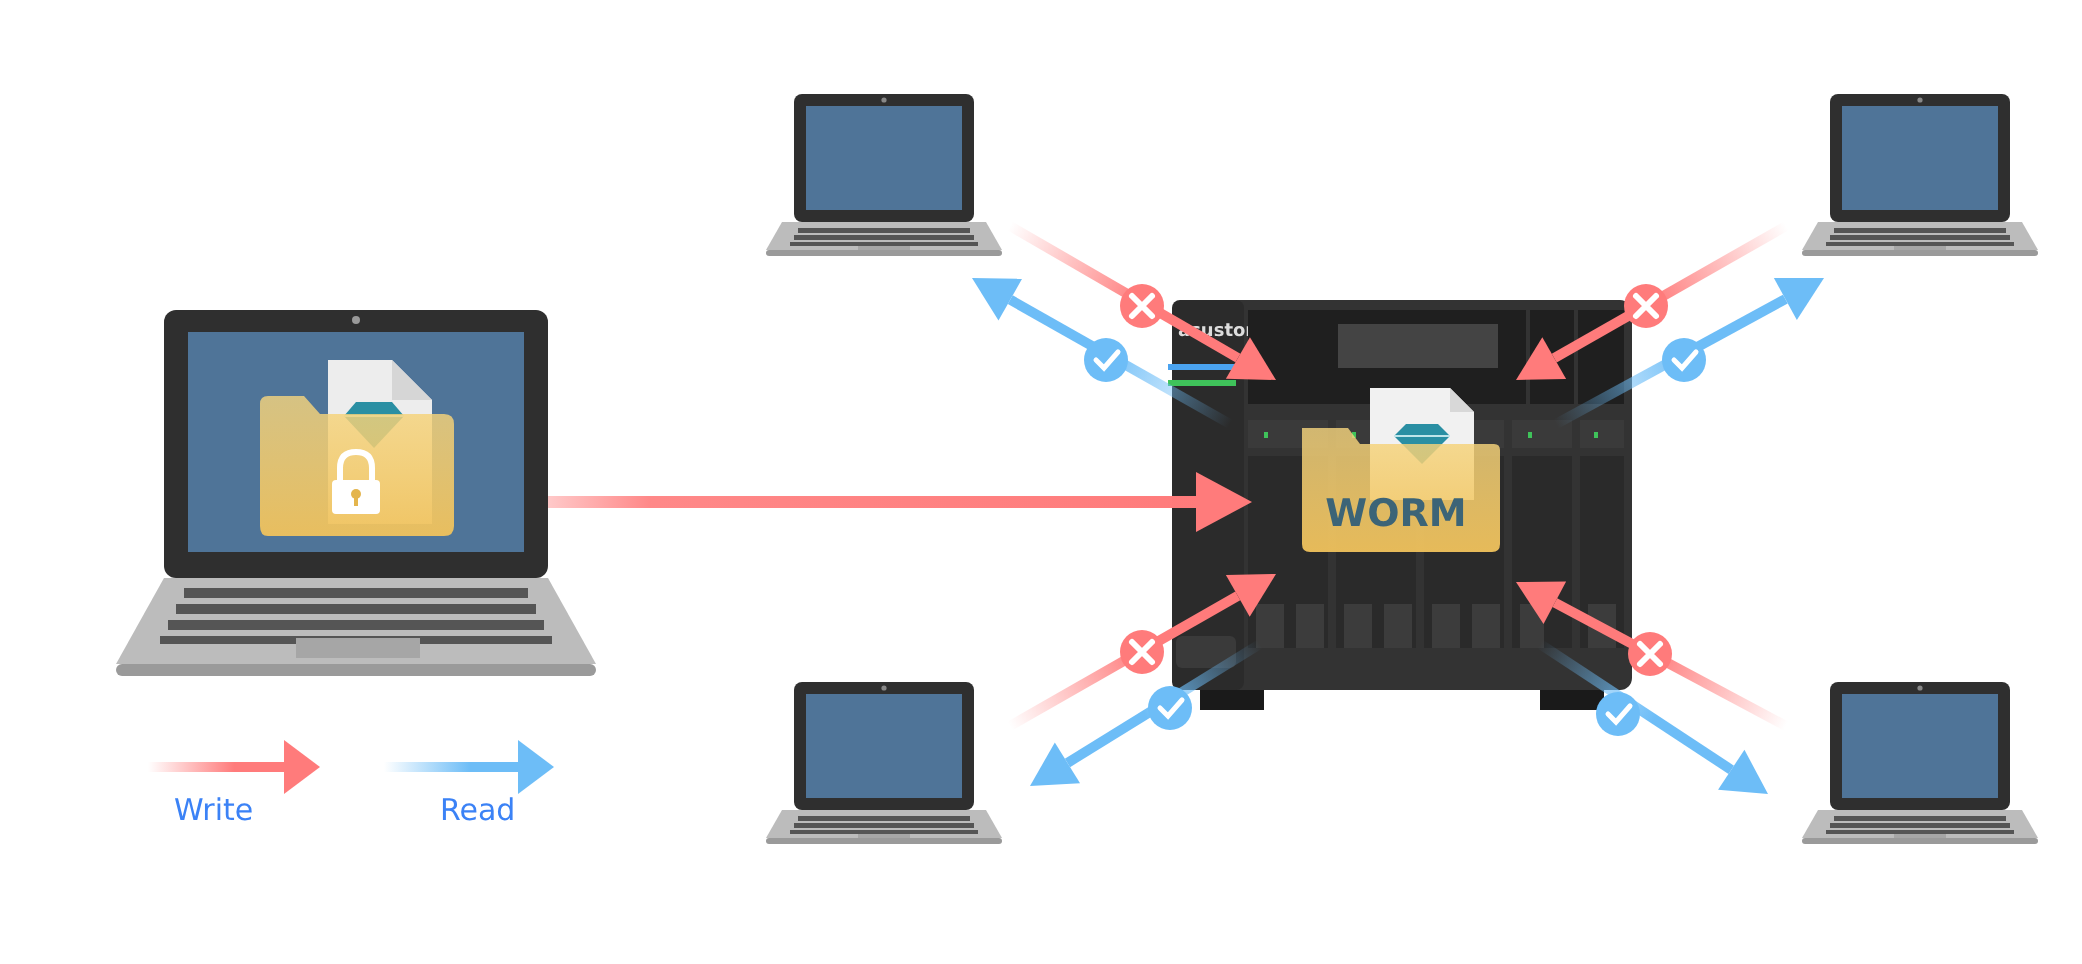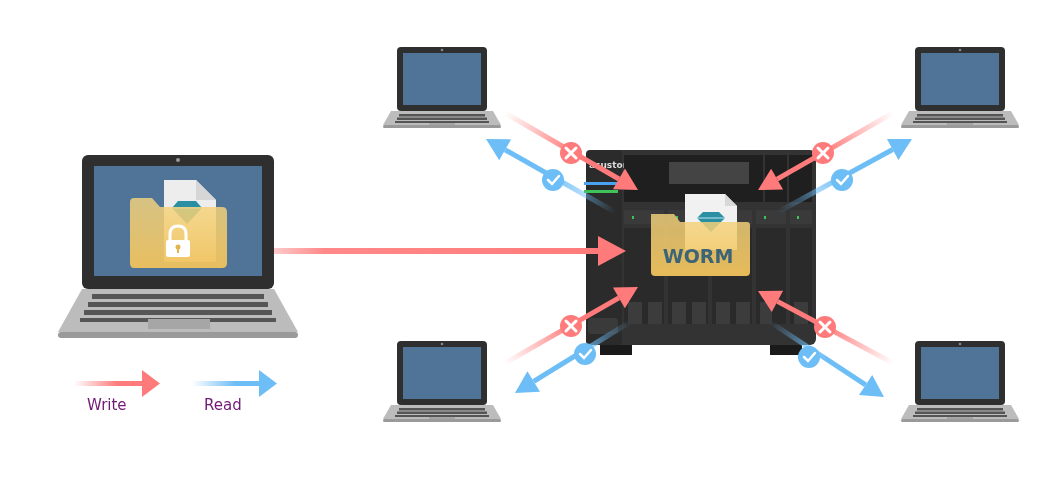--- a/index.html
+++ b/index.html
@@ -1,18 +1,18 @@
 <!DOCTYPE html>
 <html><head>
 <meta charset="utf-8">
 <style>
   html,body{margin:0;padding:0;background:#ffffff;}
   body{width:1041px;height:482px;position:relative;overflow:hidden;font-family:"DejaVu Sans","Liberation Sans",sans-serif;}
   #stage{position:absolute;left:0;top:0;width:1041px;height:482px;}
-  .lbl{position:absolute;font-size:15px;color:#701a75;font-family:"DejaVu Sans",sans-serif;}
+  .lbl{position:absolute;font-size:15px;color:#3b82f6;font-family:"DejaVu Sans",sans-serif;}
   .worm-text{font-family:"DejaVu Sans",sans-serif;font-weight:bold;}
 </style>
 </head>
 <body>
 
 <svg id="stage" width="1041" height="482" viewBox="0 0 1041 482" xmlns="http://www.w3.org/2000/svg">
   <defs>
     <linearGradient id="gWriteMain" x1="0" x2="1" y1="0" y2="0">
       <stop offset="0" stop-color="#ff7b7b" stop-opacity="0"></stop>
       <stop offset="0.25" stop-color="#ff7b7b" stop-opacity="0.9"></stop>
@@ -244,13 +244,13 @@
       <polygon points="142,370 160,383.5 142,397" fill="#ff7b7b"></polygon>
     </g>
     <g>
       <rect x="192" y="381" width="72" height="5" fill="url(#gReadLeg)"></rect>
       <polygon points="259,370 277,383.5 259,397" fill="#6dbdf7"></polygon>
     </g>
   </g>
 </svg>
 
 <div class="lbl" style="left:87px;top:396px;">Write</div>
-<div class="lbl" style="left:204px;top:396px;">Read</div>
+<div class="lbl" style="left:220px;top:396px;">Read</div>
 
 </body></html>

